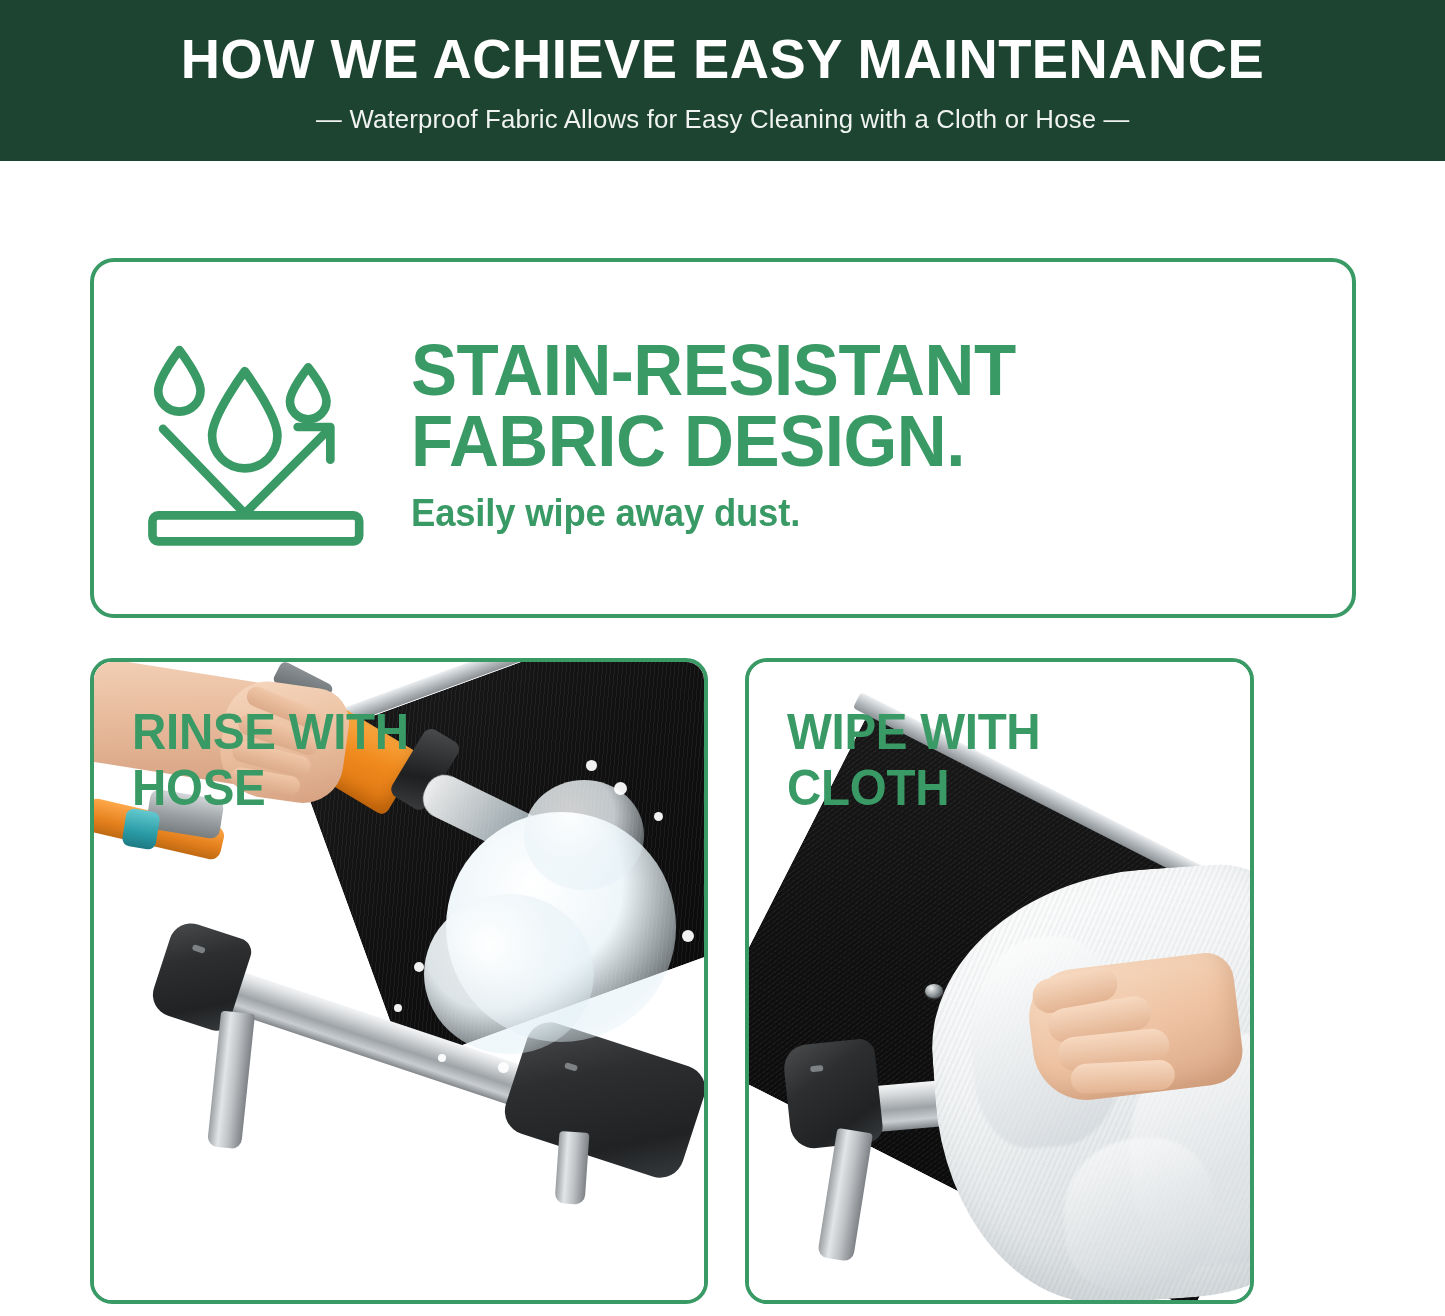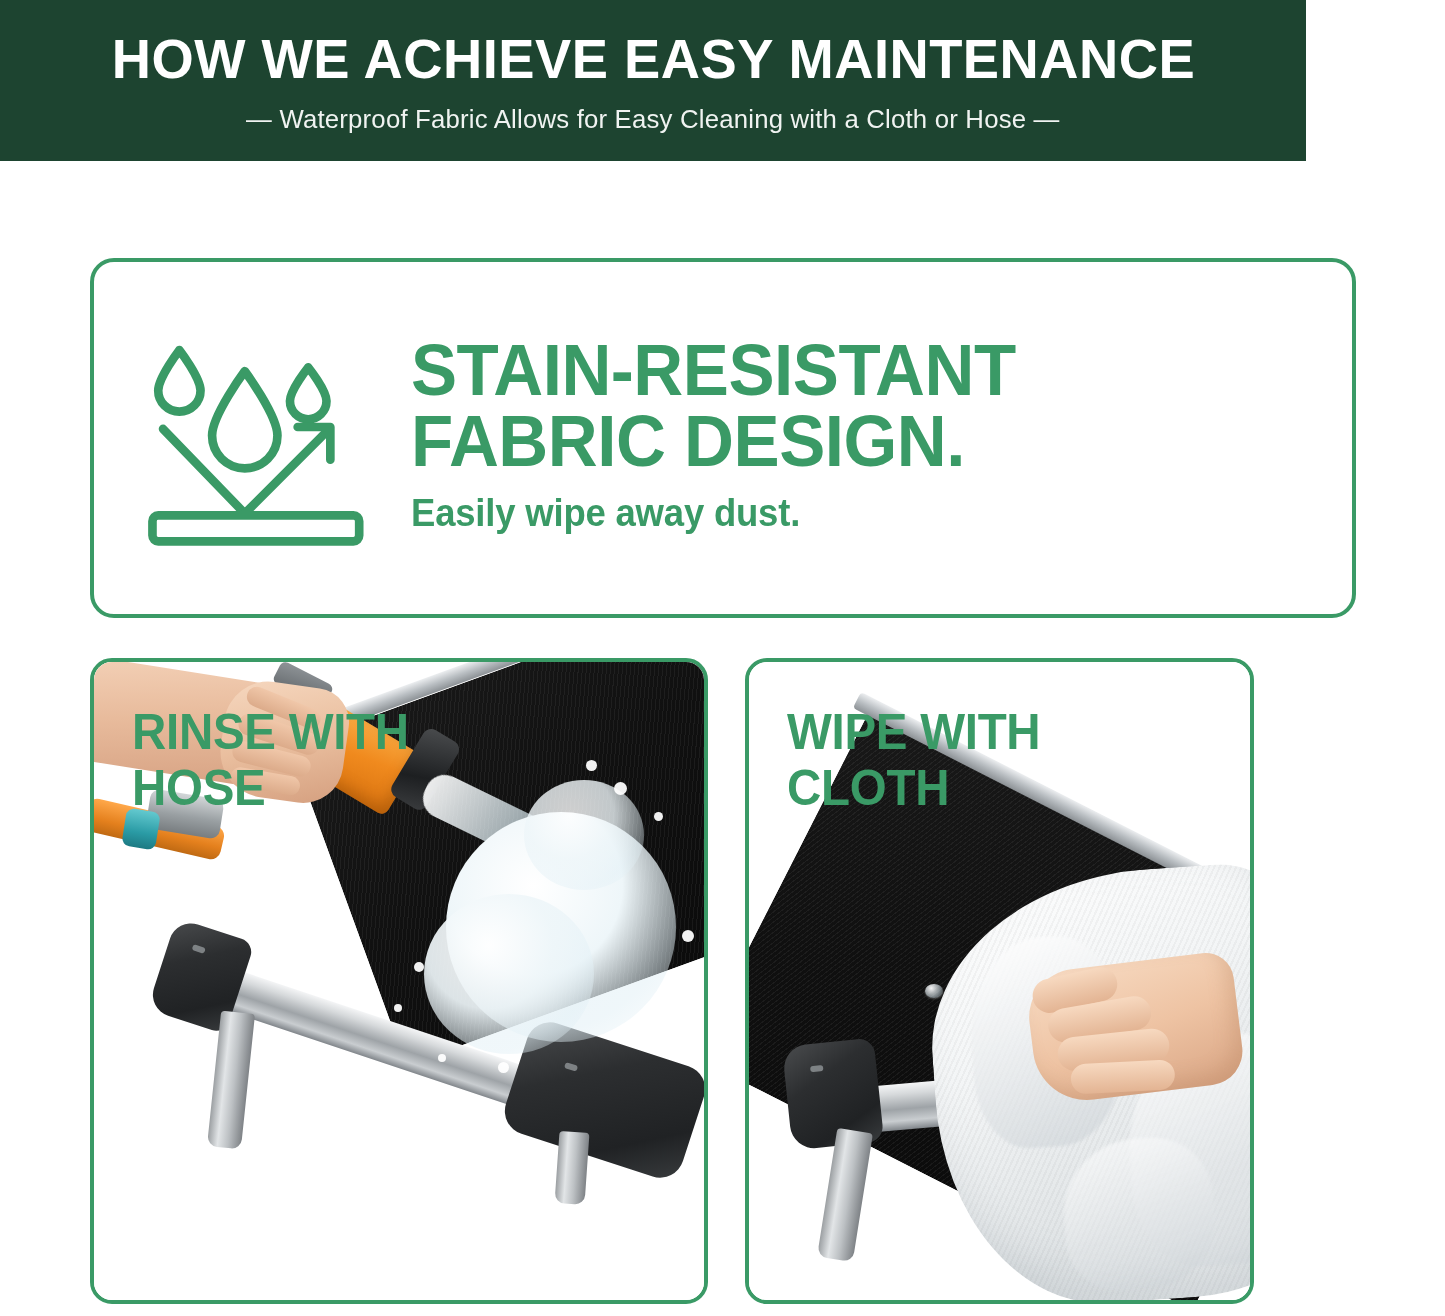--- a/index.html
+++ b/index.html
@@ -16,21 +16,21 @@
     position: relative;
     width: 1445px;
     height: 1316px;
     background: #ffffff;
   }
 
   
   .banner {
     position: absolute;
     left: 0; top: 0;
-    width: 1306px;
+    width: 1445px;
     height: 161px;
     background: #1d4430;
     display: flex;
     flex-direction: column;
     align-items: center;
     justify-content: center;
     padding-top: 4px;
   }
 
   .banner-title {

